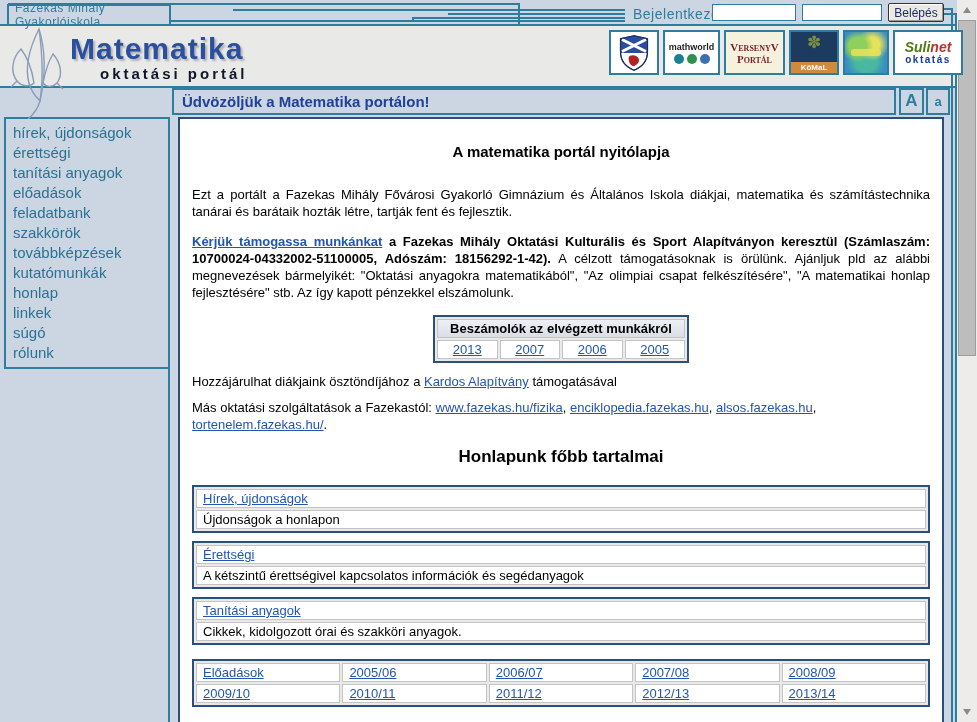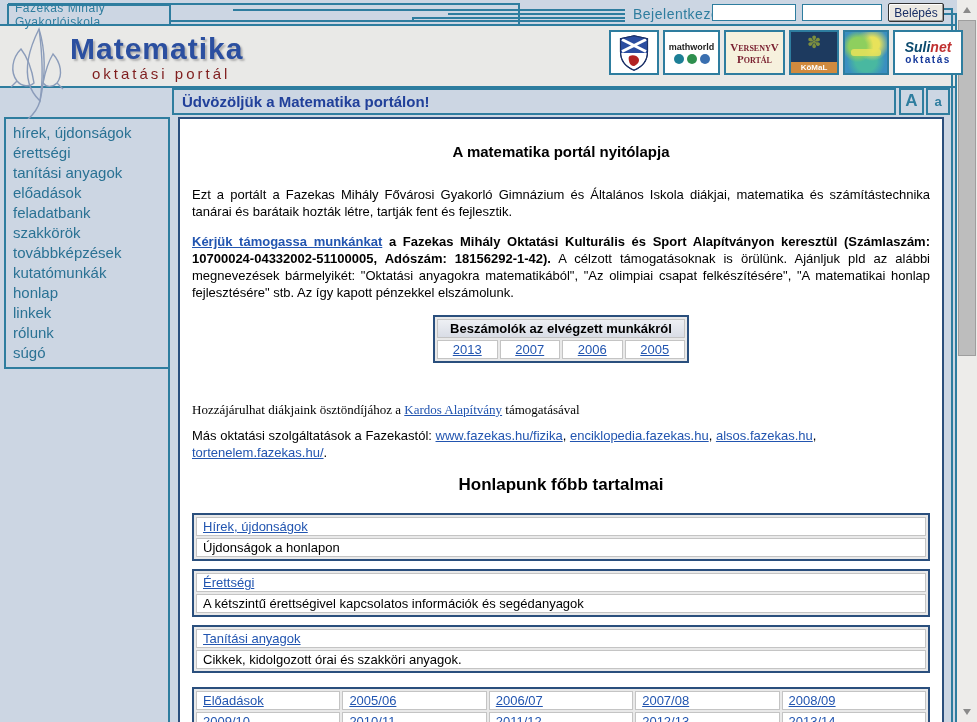--- a/index.html
+++ b/index.html
@@ -17,21 +17,21 @@
   .login-btn { position:absolute; left:888px; top:3px; width:56px; height:19px;
     background:#ece9e2; border:1px solid #333; border-radius:2px; box-shadow:inset -1px -1px 0 #999, inset 1px 1px 0 #fff;
     font-size:12px; color:#1a2f66; font-family:"Liberation Sans",sans-serif; cursor:pointer; }
 
   
   .header-band { position:absolute; left:0; top:24px; width:957px; height:64px;
     background:#e9e9e7; border-top:2px solid #2e7d9f; border-bottom:2px solid #2e7d9f; }
   .leaf { position:absolute; left:3px; top:27px; z-index:5; }
   .brand-title { position:absolute; left:70px; top:32px; font-size:30px; font-weight:bold;
     color:#2b4fa0; letter-spacing:1px; text-shadow:2px 2px 2px #b0b0b0; z-index:6; }
-  .brand-sub { position:absolute; left:92px; top:65px; font-size:15px; color:#7f1d1d; letter-spacing:3px; z-index:6; }
+  .brand-sub { position:absolute; left:100px; top:65px; font-size:15px; color:#0f172a; letter-spacing:3px; z-index:6;font-weight:bold; }
   .icon-row { position:absolute; top:30px; left:609px; display:flex; gap:4px; align-items:flex-start; z-index:6; }
   .icon-box { height:45px; border:2px solid #2e7d9f; background:#fff; display:flex; flex-direction:column;
     align-items:center; justify-content:center; overflow:hidden; cursor:pointer; }
   .ib-crest { width:50px; }
   .ib-mw { width:57px; }
   .mw-t { font-size:9px; font-weight:bold; color:#222; line-height:10px; }
   .mw-shapes { display:flex; gap:3px; margin-top:2px; }
   .mw-shapes i { width:10px; height:10px; border-radius:50%; display:block; }
   .ib-vv { width:61px; background:#f6f1dd; }
   .vv-l { font-family:"Liberation Serif", serif; color:#7a2030; font-weight:bold; font-variant:small-caps; }
@@ -40,21 +40,21 @@
   .komal-flower { color:#7d8f3e; font-size:17px; line-height:18px; }
   .komal-strip { background:#d08a3e; color:#fff; font-size:8px; font-weight:bold; width:100%; text-align:center; line-height:11px; }
   .ib-art { width:46px; background:
       radial-gradient(circle at 30% 35%, #8ecf5e 0 22%, transparent 40%),
       radial-gradient(circle at 65% 30%, #e8e25a 0 18%, transparent 42%),
       radial-gradient(circle at 50% 70%, #49b8a0 0 30%, transparent 55%),
       #3a8fc0; }
   .art-bar { width:70%; height:7px; background:#e8e25a; border-radius:3px; opacity:.85; }
   .ib-sulinet { width:70px; }
   .sn-row { font-size:14px; font-weight:bold; font-style:italic; line-height:14px; }
-  .sn-suli { color:#0c4a6e; } .sn-net { color:#c03030; }
+  .sn-suli { color:#4d7c0f; } .sn-net { color:#c03030; }
   .sn-okt { color:#16399b; font-weight:bold; font-size:10px; letter-spacing:1.5px; line-height:12px; }
 
   
   .welcome-bar { position:absolute; left:172px; top:88px; width:724px; height:27px;
     border:2px solid #2e7d9f; padding-left:8px; font-size:15px; font-weight:bold; color:#21409a; line-height:23px; }
   .font-btn { position:absolute; top:88px; height:27px; border:2px solid #2e7d9f; color:#2e7d9f;
     font-weight:bold; text-align:center; cursor:pointer; }
   .fb-big { left:899px; width:25px; font-size:17px; line-height:22px; }
   .fb-small { left:926px; width:24px; font-size:13px; line-height:23px; }
 
@@ -64,21 +64,21 @@
   .sep-line { position:absolute; left:168px; top:365px; width:2px; height:357px; background:#2e7d9f; }
 
   
   .content { position:absolute; left:178px; top:117px; width:766px; height:605px;
     background:#fff; border:2px solid #2a4f7d; border-bottom:none; padding:0 12px; overflow:hidden; }
   .content h1 { margin-top:24px; font-size:15px; text-align:center; }
   .content h2 { margin-top:14px; font-size:17px; text-align:center; }
   .content p { font-size:13px; line-height:17px; }
   .p1 { margin-top:26px; text-align:justify; }
   .p2 { margin-top:13px; text-align:justify; line-height:16px; }
-  .p3 { margin-top:38px;font-family:Liberation Serif, serif; }
+  .p3 { margin-top:10px; }
   .p4 { margin-top:9px; }
   .bold { font-weight:bold; }
   .lnk { color:#2255b0; text-decoration:underline; cursor:pointer; }
   .lnk.bold { font-weight:bold; }
 
   .rep-table { width:256px; margin:14px auto 0; border:2px solid #2a4f7d; background:#e9e9e9; padding:2px; }
   .rep-head { background:linear-gradient(#eef0f4,#d9dde6); border:1px solid #c4c4c4; text-align:center;
     font-size:13px; font-weight:bold; padding:1px 0; }
   .rep-years { display:flex; margin-top:2px; }
   .rep-years a { flex:1; background:#fff; border:1px solid #c4c4c4; text-align:center; font-size:13px; padding:1px 0; }
@@ -186,22 +186,22 @@
   <a class="menu-item">hírek, újdonságok</a>
   <a class="menu-item">érettségi</a>
   <a class="menu-item">tanítási anyagok</a>
   <a class="menu-item">előadások</a>
   <a class="menu-item">feladatbank</a>
   <a class="menu-item">szakkörök</a>
   <a class="menu-item">továbbképzések</a>
   <a class="menu-item">kutatómunkák</a>
   <a class="menu-item">honlap</a>
   <a class="menu-item">linkek</a>
+  <a class="menu-item">súgó</a>
   <a class="menu-item">rólunk</a>
-  <a class="menu-item">súgó</a>
 </div>
 <div class="sep-line"></div>
 
 <div class="content">
   <h1>A matematika portál nyitólapja</h1>
 
   <p class="p1">Ezt a portált a Fazekas Mihály Fővárosi Gyakorló Gimnázium és Általános Iskola diákjai, matematika és számítástechnika tanárai és barátaik hozták létre, tartják fent és fejlesztik.</p>
 
   <p class="p2"><a class="lnk bold">Kérjük támogassa munkánkat</a><span class="bold"> a Fazekas Mihály Oktatási Kulturális és Sport Alapítványon keresztül (Számlaszám: 10700024-04332002-51100005, Adószám: 18156292-1-42).</span><span> A célzott támogatásoknak is örülünk. Ajánljuk pld az alábbi megnevezések bármelyikét: "Oktatási anyagokra matematikából", "Az olimpiai csapat felkészítésére", "A matematikai honlap fejlesztésére" stb. Az így kapott pénzekkel elszámolunk.</span></p>
 

